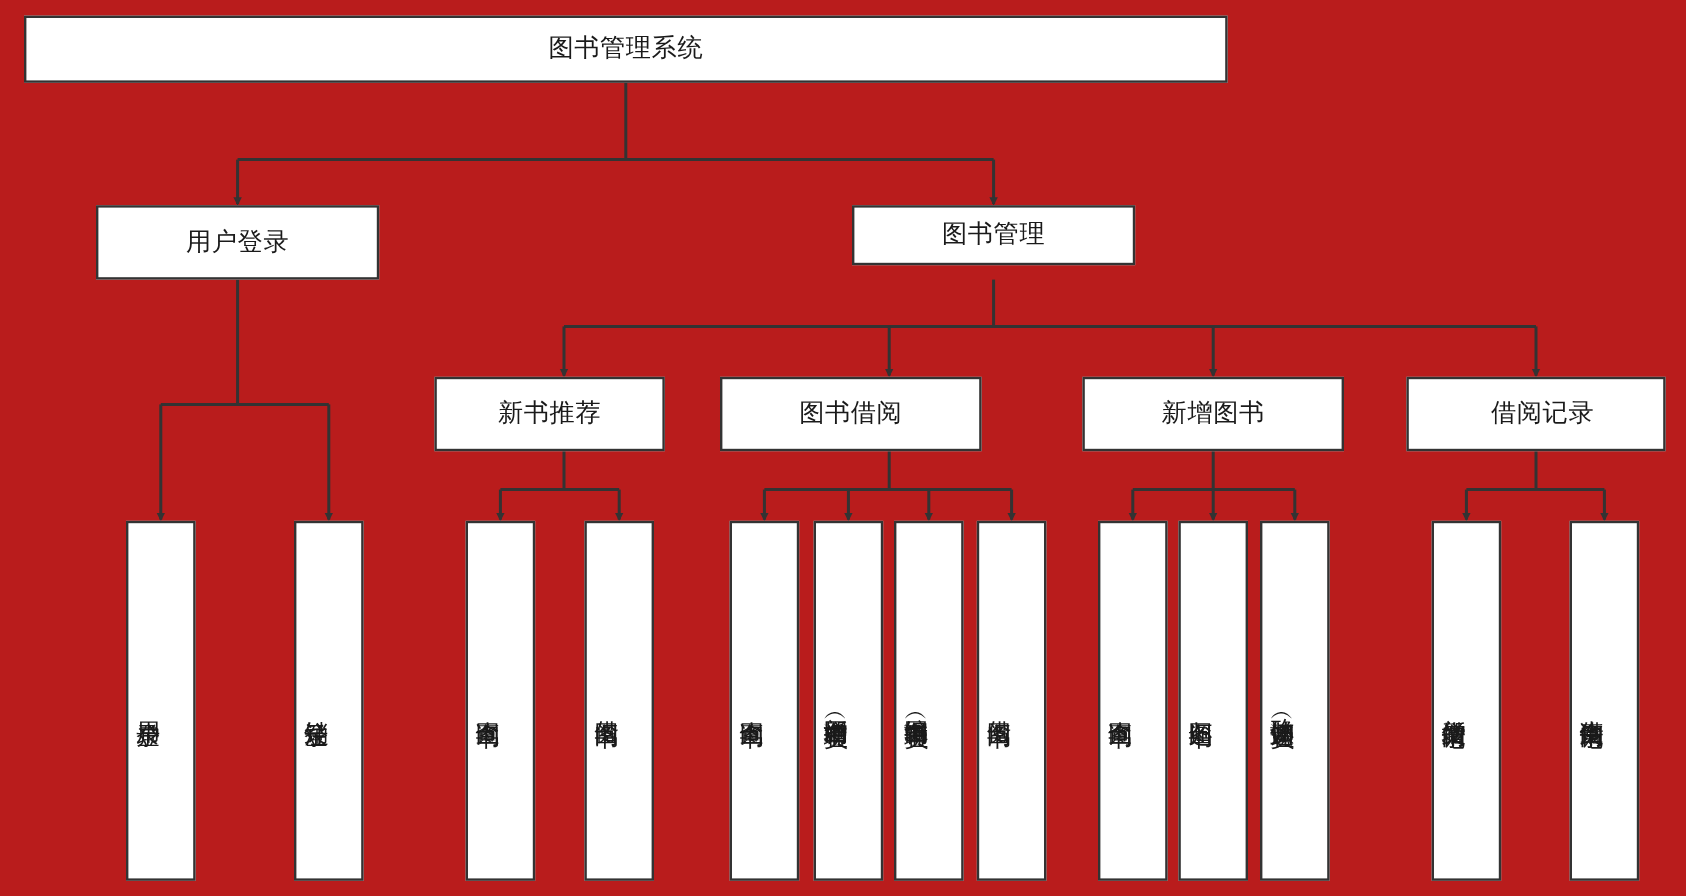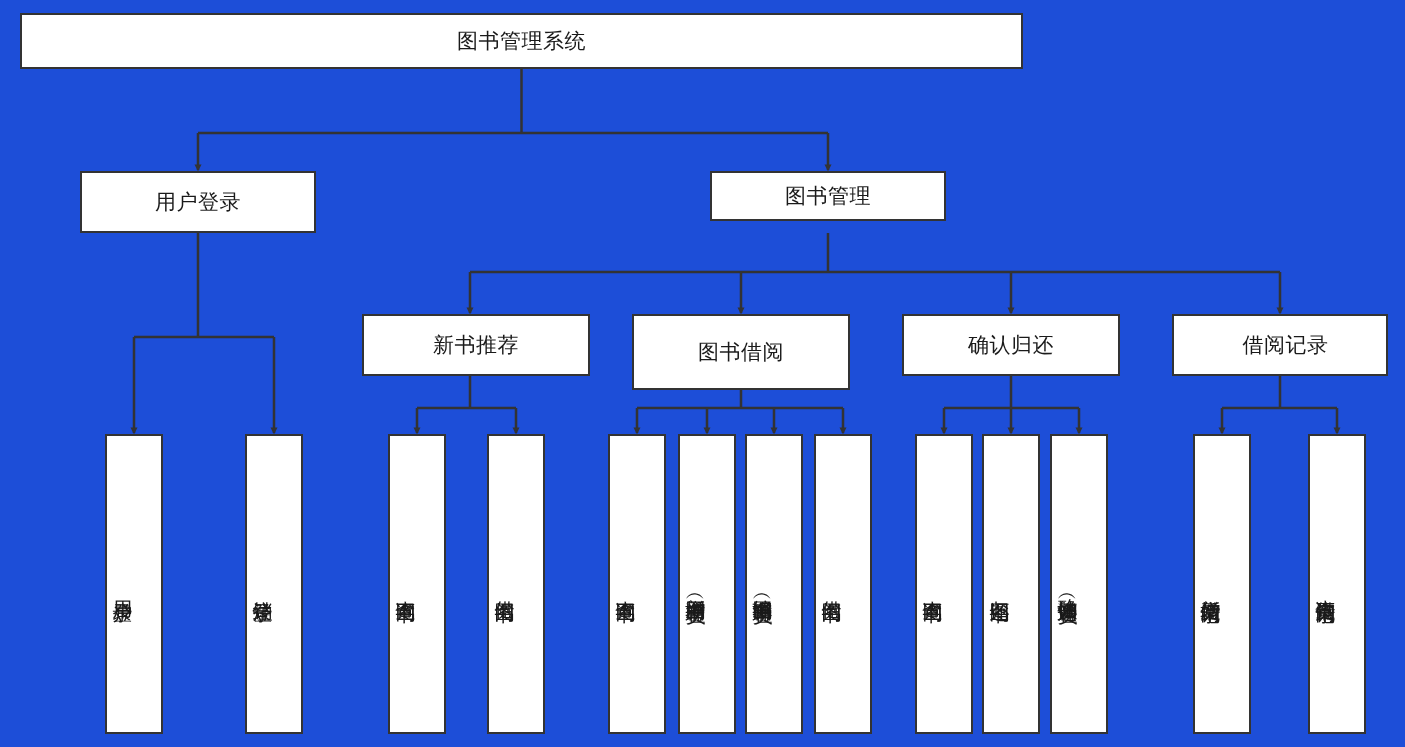--- a/index.html
+++ b/index.html
@@ -7,21 +7,21 @@
     padding: 0;
     background: #ffffff;
   }
   body {
     font-family: "Liberation Sans", "DejaVu Sans", sans-serif;
   }
   #canvas {
     position: relative;
     width: 1405px;
     height: 747px;
-    background: #1d4ed8;
+    background: #b91c1c;
     overflow: hidden;
   }
   #edges {
     position: absolute;
     left: 0;
     top: 0;
     width: 1405px;
     height: 747px;
   }
   .node {
@@ -111,28 +111,28 @@
   <div id="nodes">
       <div class="node" style="left: 20px; top: 13px; width: 1003px; height: 56px;">
         <span class="node-label">图书管理系统</span>
       </div>
       <div class="node" style="left: 80px; top: 171px; width: 236px; height: 62px;">
         <span class="node-label">用户登录</span>
       </div>
       <div class="node" style="left: 710px; top: 171px; width: 236px; height: 50px;">
         <span class="node-label">图书管理</span>
       </div>
-      <div class="node" style="left: 362px; top: 314px; width: 228px; height: 62px;">
+      <div class="node" style="left: 362px; top: 314px; width: 192px; height: 62px;">
         <span class="node-label">新书推荐</span>
       </div>
-      <div class="node" style="left: 632px; top: 314px; width: 218px; height: 76px;">
+      <div class="node" style="left: 600px; top: 314px; width: 218px; height: 62px;">
         <span class="node-label">图书借阅</span>
       </div>
       <div class="node" style="left: 902px; top: 314px; width: 218px; height: 62px;">
-        <span class="node-label">确认归还</span>
+        <span class="node-label">新增图书</span>
       </div>
       <div class="node" style="left: 1172px; top: 314px; width: 216px; height: 62px; padding-left: 11px;">
         <span class="node-label">借阅记录</span>
       </div>
       <div class="node vertical" style="left: 105px; top: 434px; width: 58px; height: 300px;">
         <span class="node-label">用户登录</span>
       </div>
       <div class="node vertical" style="left: 245px; top: 434px; width: 58px; height: 300px;">
         <span class="node-label">注销登录</span>
       </div>

